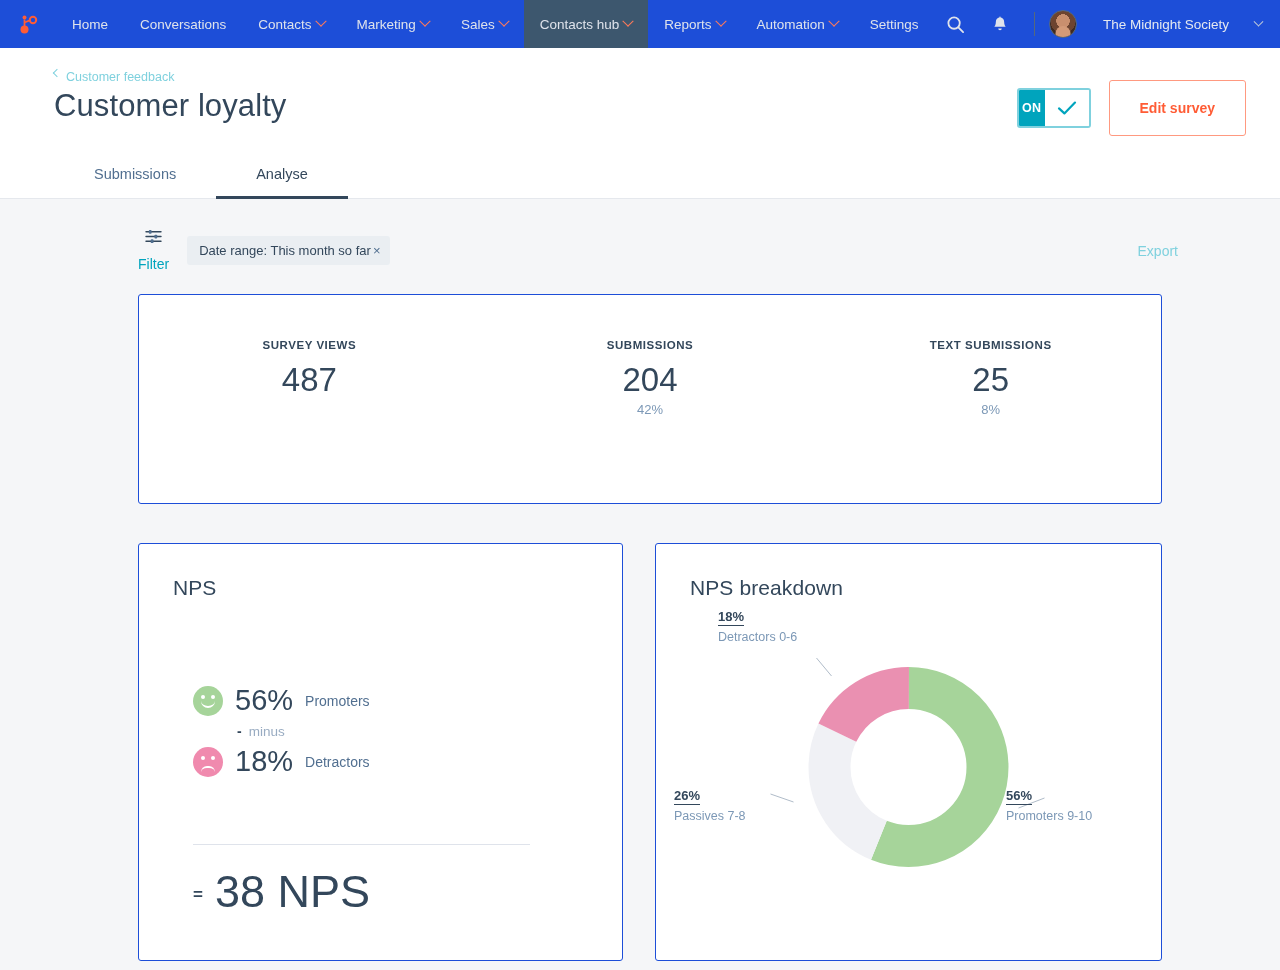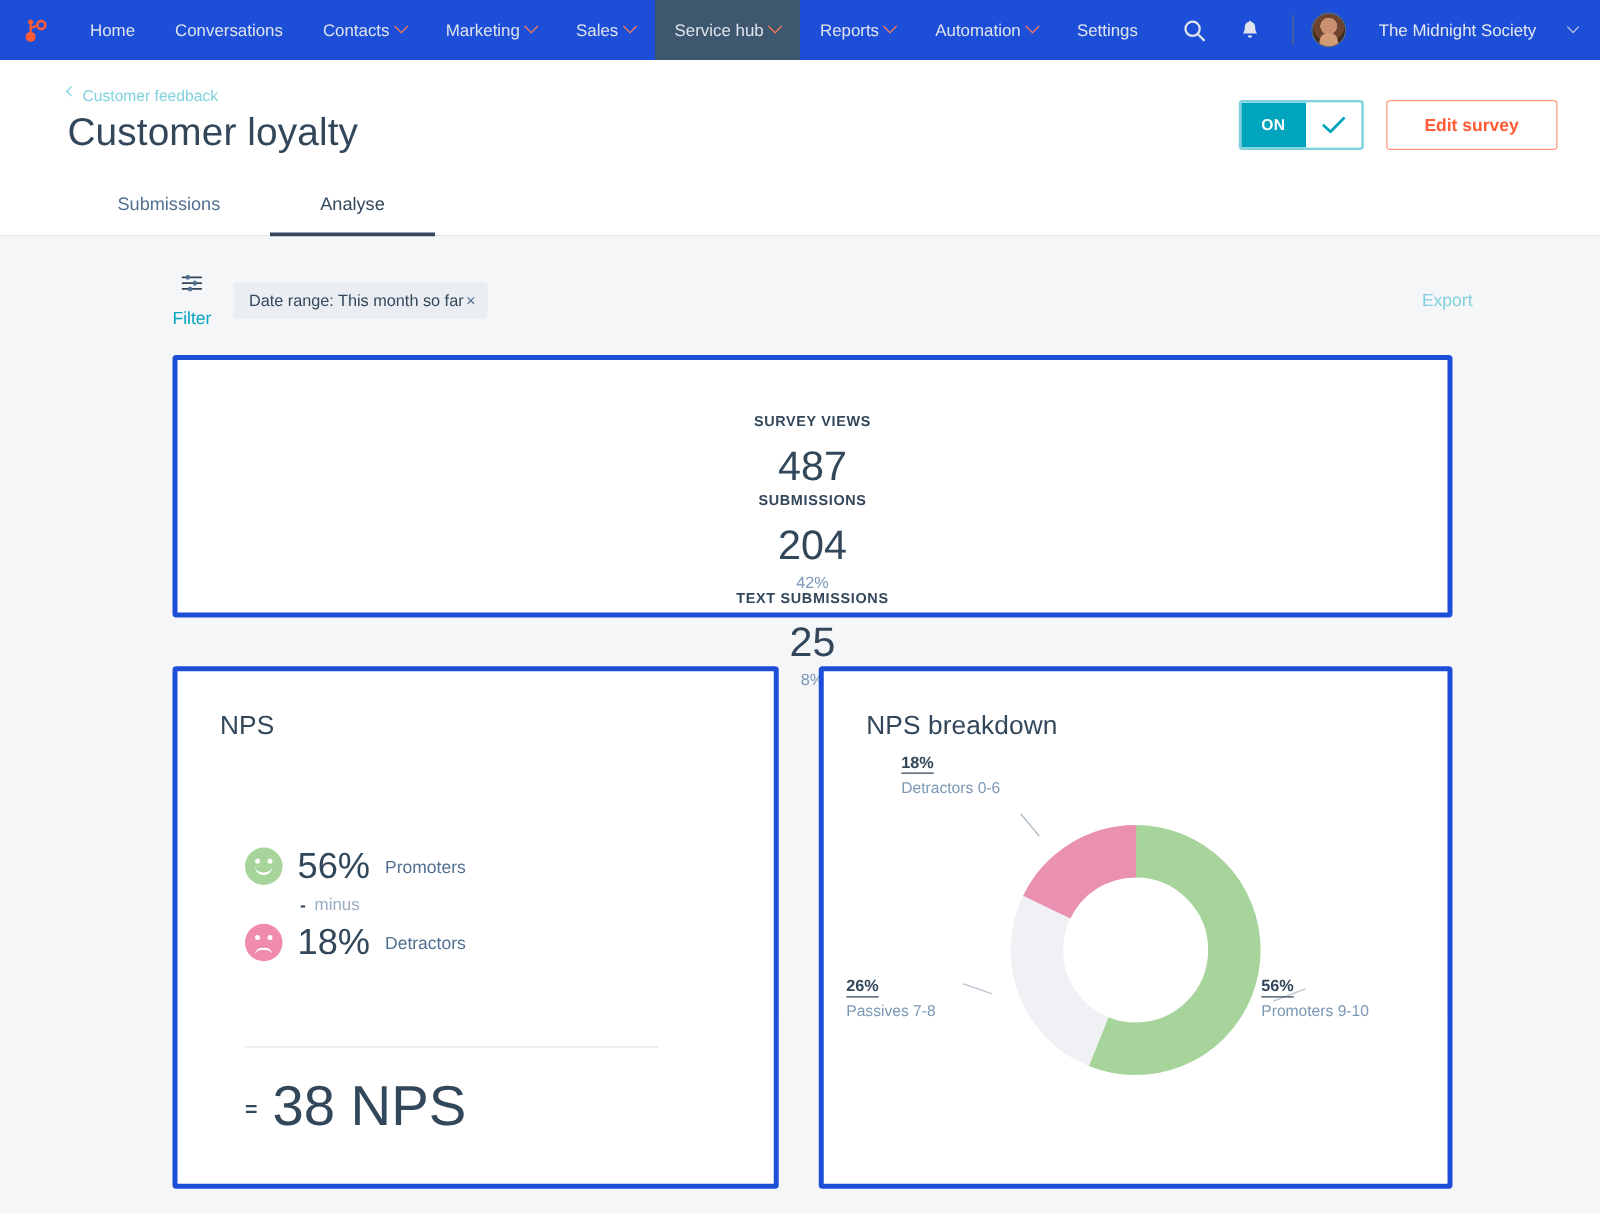--- a/index.html
+++ b/index.html
@@ -88,28 +88,28 @@
     margin-left: auto; display: flex; align-items: center; gap: 18px;
     padding-top: 10px;
   }
   .toggle {
     display: flex; align-items: stretch; height: 40px;
     border: 2px solid #7fd1de; border-radius: 3px; overflow: hidden;
     cursor: pointer; background: #fff;
   }
   .toggle .on {
     background: #00a4bd; color: #fff; font-size: 12.5px; font-weight: 700;
-    display: flex; align-items: center; padding: 0 16px; letter-spacing: .4px;
+    display: flex; align-items: center; padding: 0 3px; letter-spacing: .4px;
   }
   .toggle .knob {
     width: 44px; display: flex; align-items: center; justify-content: center;
     background: #fff;
   }
   .btn-secondary {
-    height: 40px; padding: 0 30px; border: 1px solid #ff9980;
+    height: 56px; padding: 0 30px; border: 1px solid #ff9980;
     border-radius: 3px; background: #fff; color: #ff5c35;
     font-size: 14px; font-weight: 600; cursor: pointer;
     display: flex; align-items: center; justify-content: center;
     font-family: "Liberation Sans", sans-serif;
   }
   .tabs { display: flex; gap: 0; margin-top: 20px; }
   .tab {
     padding: 10px 40px 14px; font-size: 14.5px; color: #516f90;
     cursor: pointer; border-bottom: 3px solid transparent;
     margin-bottom: -1px;
@@ -130,21 +130,21 @@
     font-size: 13px; padding: 7px 10px 7px 12px; border-radius: 3px;
     display: flex; align-items: center; gap: 2px; cursor: pointer;
   }
   .chip-x { color: #516f90; font-size: 13px; line-height: 1; }
   .export-link {
     margin-left: auto; color: #7fd1de; font-size: 14px; cursor: pointer;
     margin-right: 68px;
   }
 
   .card {
-    background: #fff; border: 4px solid #1d4ed8; border-radius: 3px; flex-direction: column;
+    background: #fff; border: 1px solid #1d4ed8; border-radius: 3px;
   }
   .stats-card {
     margin: 0 84px 0 84px; height: 210px; display: flex;
     padding-top: 44px;
   }
   .stat { flex: 1; text-align: center; }
   .stat-label {
     font-size: 11.5px; font-weight: 700; color: #33475b;
     letter-spacing: .55px; margin-bottom: 10px;
   }
@@ -232,21 +232,21 @@
     </div>
     <div class="nav-item">
       <span>Marketing</span>
       <i class="caret"></i>
     </div>
     <div class="nav-item">
       <span>Sales</span>
       <i class="caret"></i>
     </div>
     <div class="nav-item active">
-      <span>Service hub</span>
+      <span>Contacts hub</span>
       <i class="caret"></i>
     </div>
     <div class="nav-item">
       <span>Reports</span>
       <i class="caret"></i>
     </div>
     <div class="nav-item">
       <span>Automation</span>
       <i class="caret"></i>
     </div>

